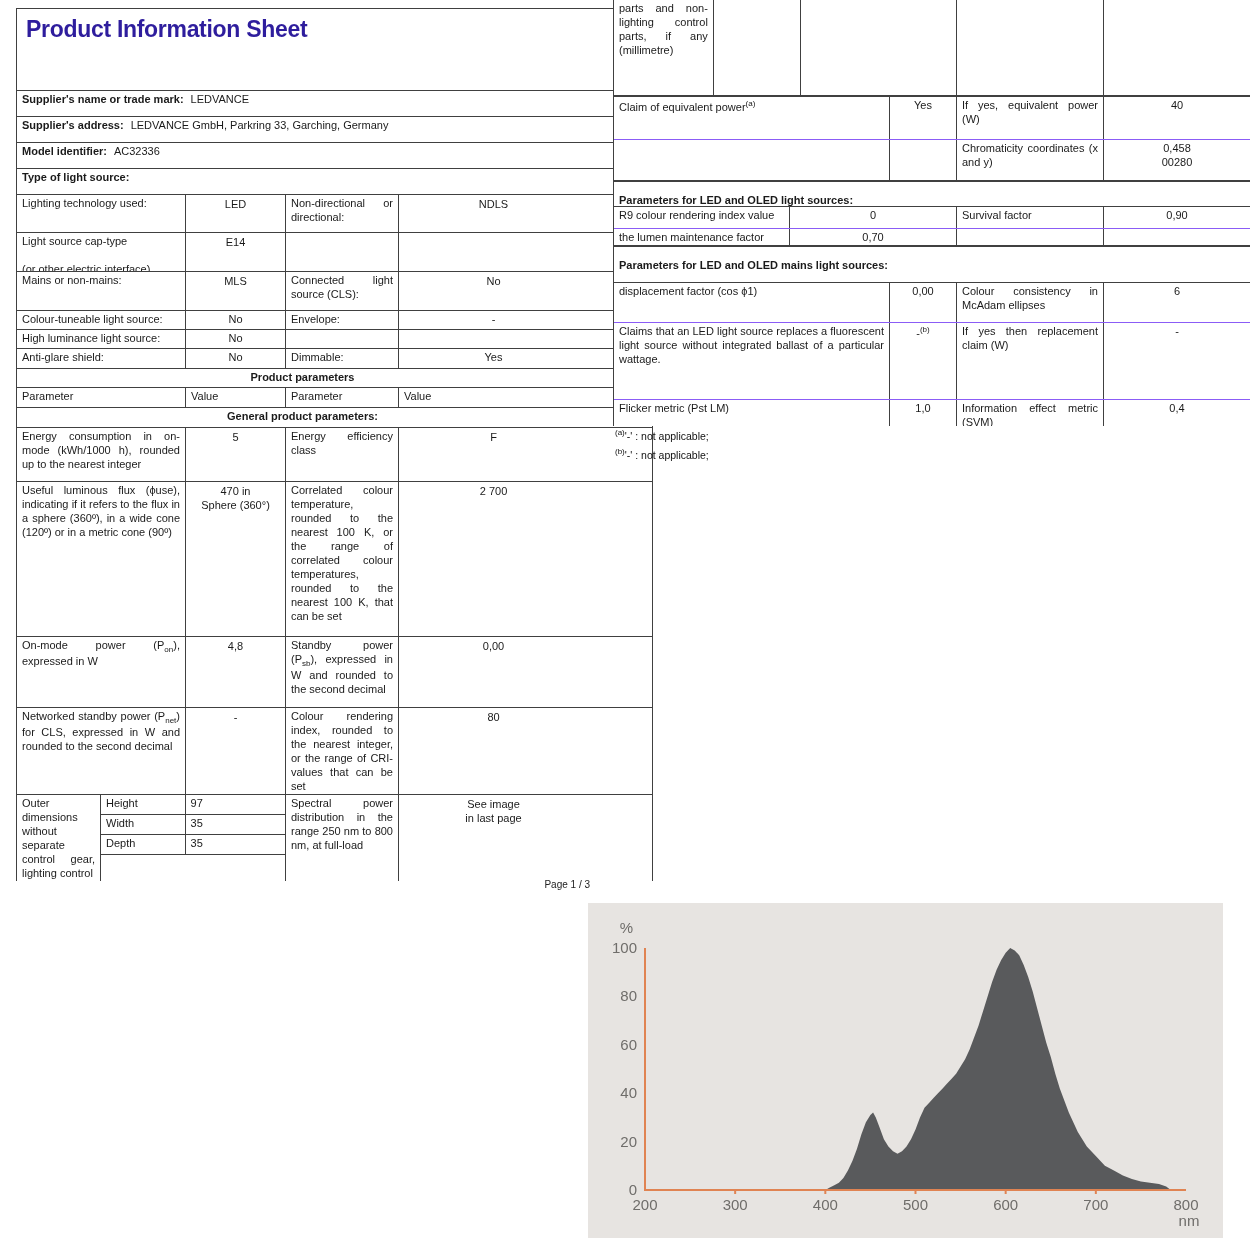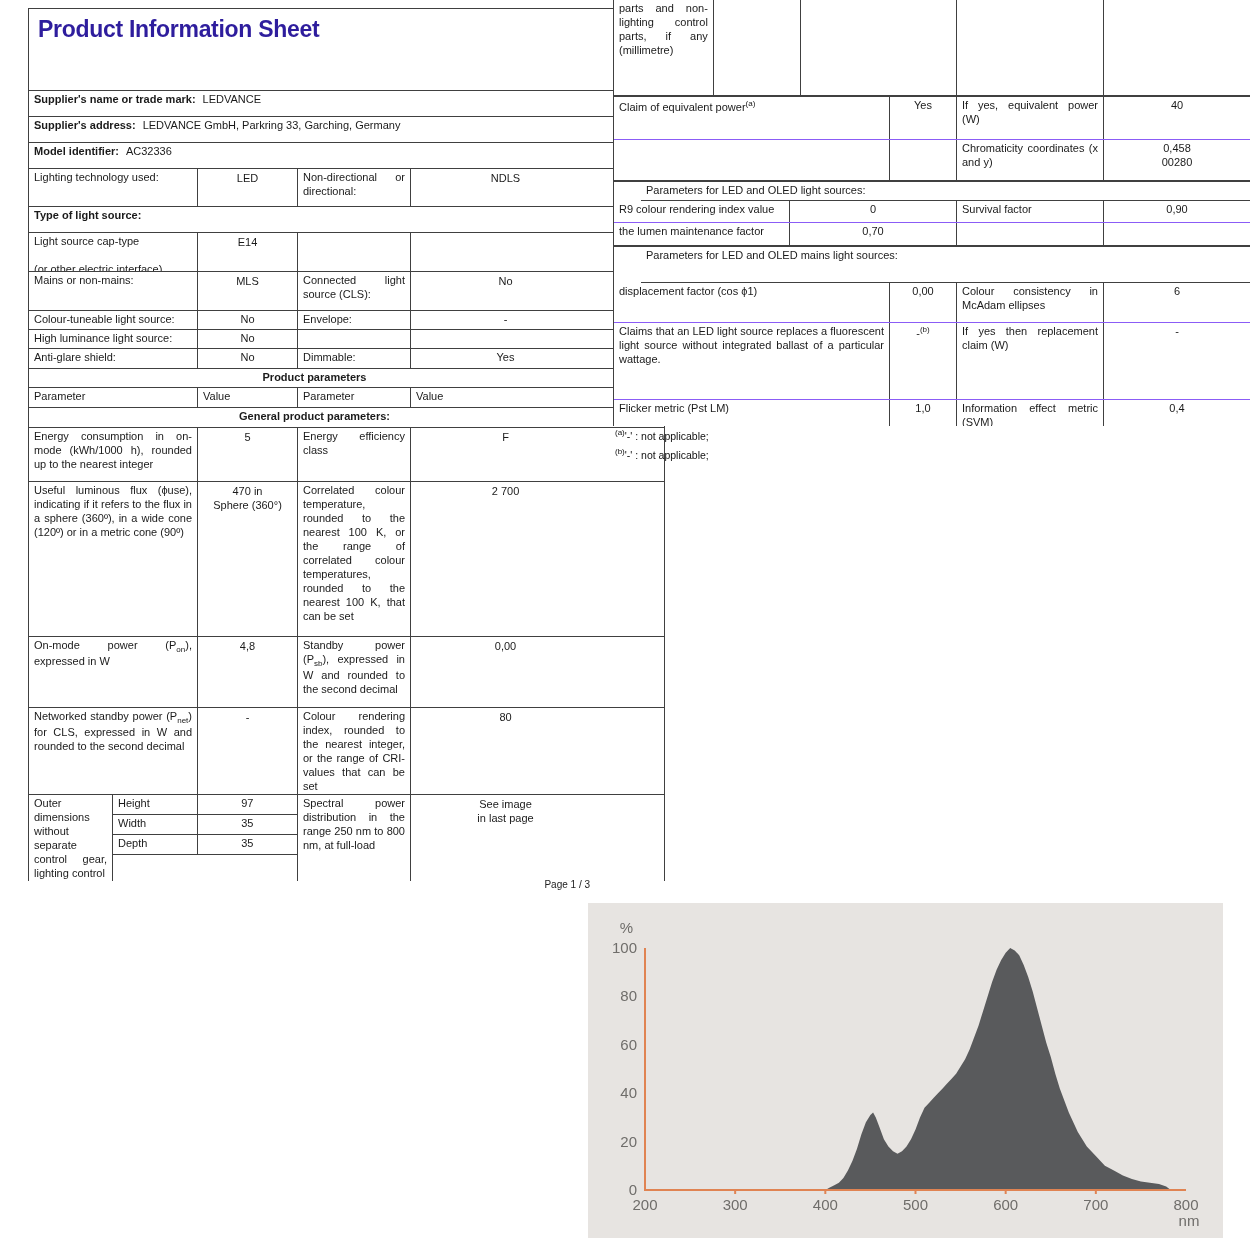--- a/index.html
+++ b/index.html
@@ -3,50 +3,50 @@
 <meta charset="utf-8">
 <style>
   html,body{margin:0;padding:0;}
   body{
     width:1250px;height:1250px;position:relative;background:#ffffff;
     font-family:"Liberation Sans", sans-serif;color:#1a1a1a;
     -webkit-font-smoothing:antialiased;
   }
   
   .ltbl{
-    position:absolute;left:28px;top:8px;width:637px;height:873px;
+    position:absolute;left:16px;top:8px;width:637px;height:873px;
     box-sizing:border-box;border:1px solid #404040;border-bottom:none;
     overflow:hidden;background:#fff;font-size:11px;line-height:1.27;
   }
   .lr{display:flex;box-sizing:border-box;border-bottom:1px solid #404040;overflow:hidden;}
   .lc{box-sizing:border-box;border-right:1px solid #404040;padding:2px 5px;overflow:hidden;}
   .w1{width:169px}.w2{width:100px}.w3{width:113px}.w4{width:189px;border-right:none}
   .full{width:571px;border-right:none}
   .val{text-align:center;padding-top:3px}
   .just{text-align:justify}
   .b{font-weight:bold}
   .ctr{text-align:center;font-weight:bold}
   .title{font-size:23px;font-weight:bold;color:#2e1d9d;letter-spacing:-0.3px;padding:4px 4px 0 4px;}
   .subtitle{font-size:11.5px;color:#111;padding:7px 4px 0 4px;}
   .gap{margin-left:7px}
   .subrow{display:flex;height:20px;box-sizing:border-box;border-bottom:1px solid #404040;}
   .sublbl{width:85px;box-sizing:border-box;border-right:1px solid #404040;padding:2px 5px;}
-  .subval{width:100px;box-sizing:border-box;padding:2px 5px;text-align:center;}
+  .subval{width:100px;box-sizing:border-box;padding:2px 5px;}
   sub{font-size:8px}
   sup{font-size:8px}
   
   .rtbl{
     position:absolute;left:613px;width:637px;box-sizing:border-box;
     border-left:1px solid #404040;overflow:hidden;background:#fff;
     font-size:11px;line-height:1.27;
   }
   .rr{display:flex;box-sizing:border-box;overflow:hidden;}
   .rc{box-sizing:border-box;border-right:1px solid #404040;padding:2px 5px;overflow:hidden;}
   .rc-last{border-right:none}
-  .rhdr{font-weight:normal;box-sizing:border-box;border-bottom:1px solid #404040;padding:2px 5px;margin-left:27px;}
+  .rhdr{font-weight:bold;box-sizing:border-box;border-bottom:1px solid #404040;padding:12px 5px;}
   .bb{border-bottom:1px solid #8b5cf6}
   .footnotes{position:absolute;left:615px;top:428px;font-size:10.5px;color:#111;}
   .footnotes div{margin-bottom:5px}
   .pagenum{position:absolute;left:450px;top:879px;width:140px;text-align:right;font-size:10px;color:#222;}
   
   .chart{position:absolute;left:588px;top:903px;width:635px;height:335px;}
 </style>
 </head>
 <body>
 
@@ -69,29 +69,29 @@
       <span class="b">Supplier's address:</span><span class="gap">LEDVANCE GmbH, Parkring 33, Garching, Germany</span>
     </div>
   </div>
 
   <div class="lr" style="height:26px">
     <div class="lc full">
       <span class="b">Model identifier:</span><span class="gap">AC32336</span>
     </div>
   </div>
 
+  <div class="lr" style="height:26px">
+    <div class="lc full b">Type of light source:</div>
+  </div>
+
   <div class="lr" style="height:38px">
     <div class="lc w1 just">Lighting technology used:</div>
     <div class="lc w2 val">LED</div>
     <div class="lc w3 just">Non-directional or directional:</div>
     <div class="lc w4 val">NDLS</div>
-  </div>
-
-  <div class="lr" style="height:26px">
-    <div class="lc full b">Type of light source:</div>
   </div>
 
   <div class="lr" style="height:39px">
     <div class="lc w1">Light source cap-type<br><br>(or other electric interface)</div>
     <div class="lc w2 val">E14</div>
     <div class="lc w3"></div>
     <div class="lc w4"></div>
   </div>
 
   <div class="lr" style="height:39px">

